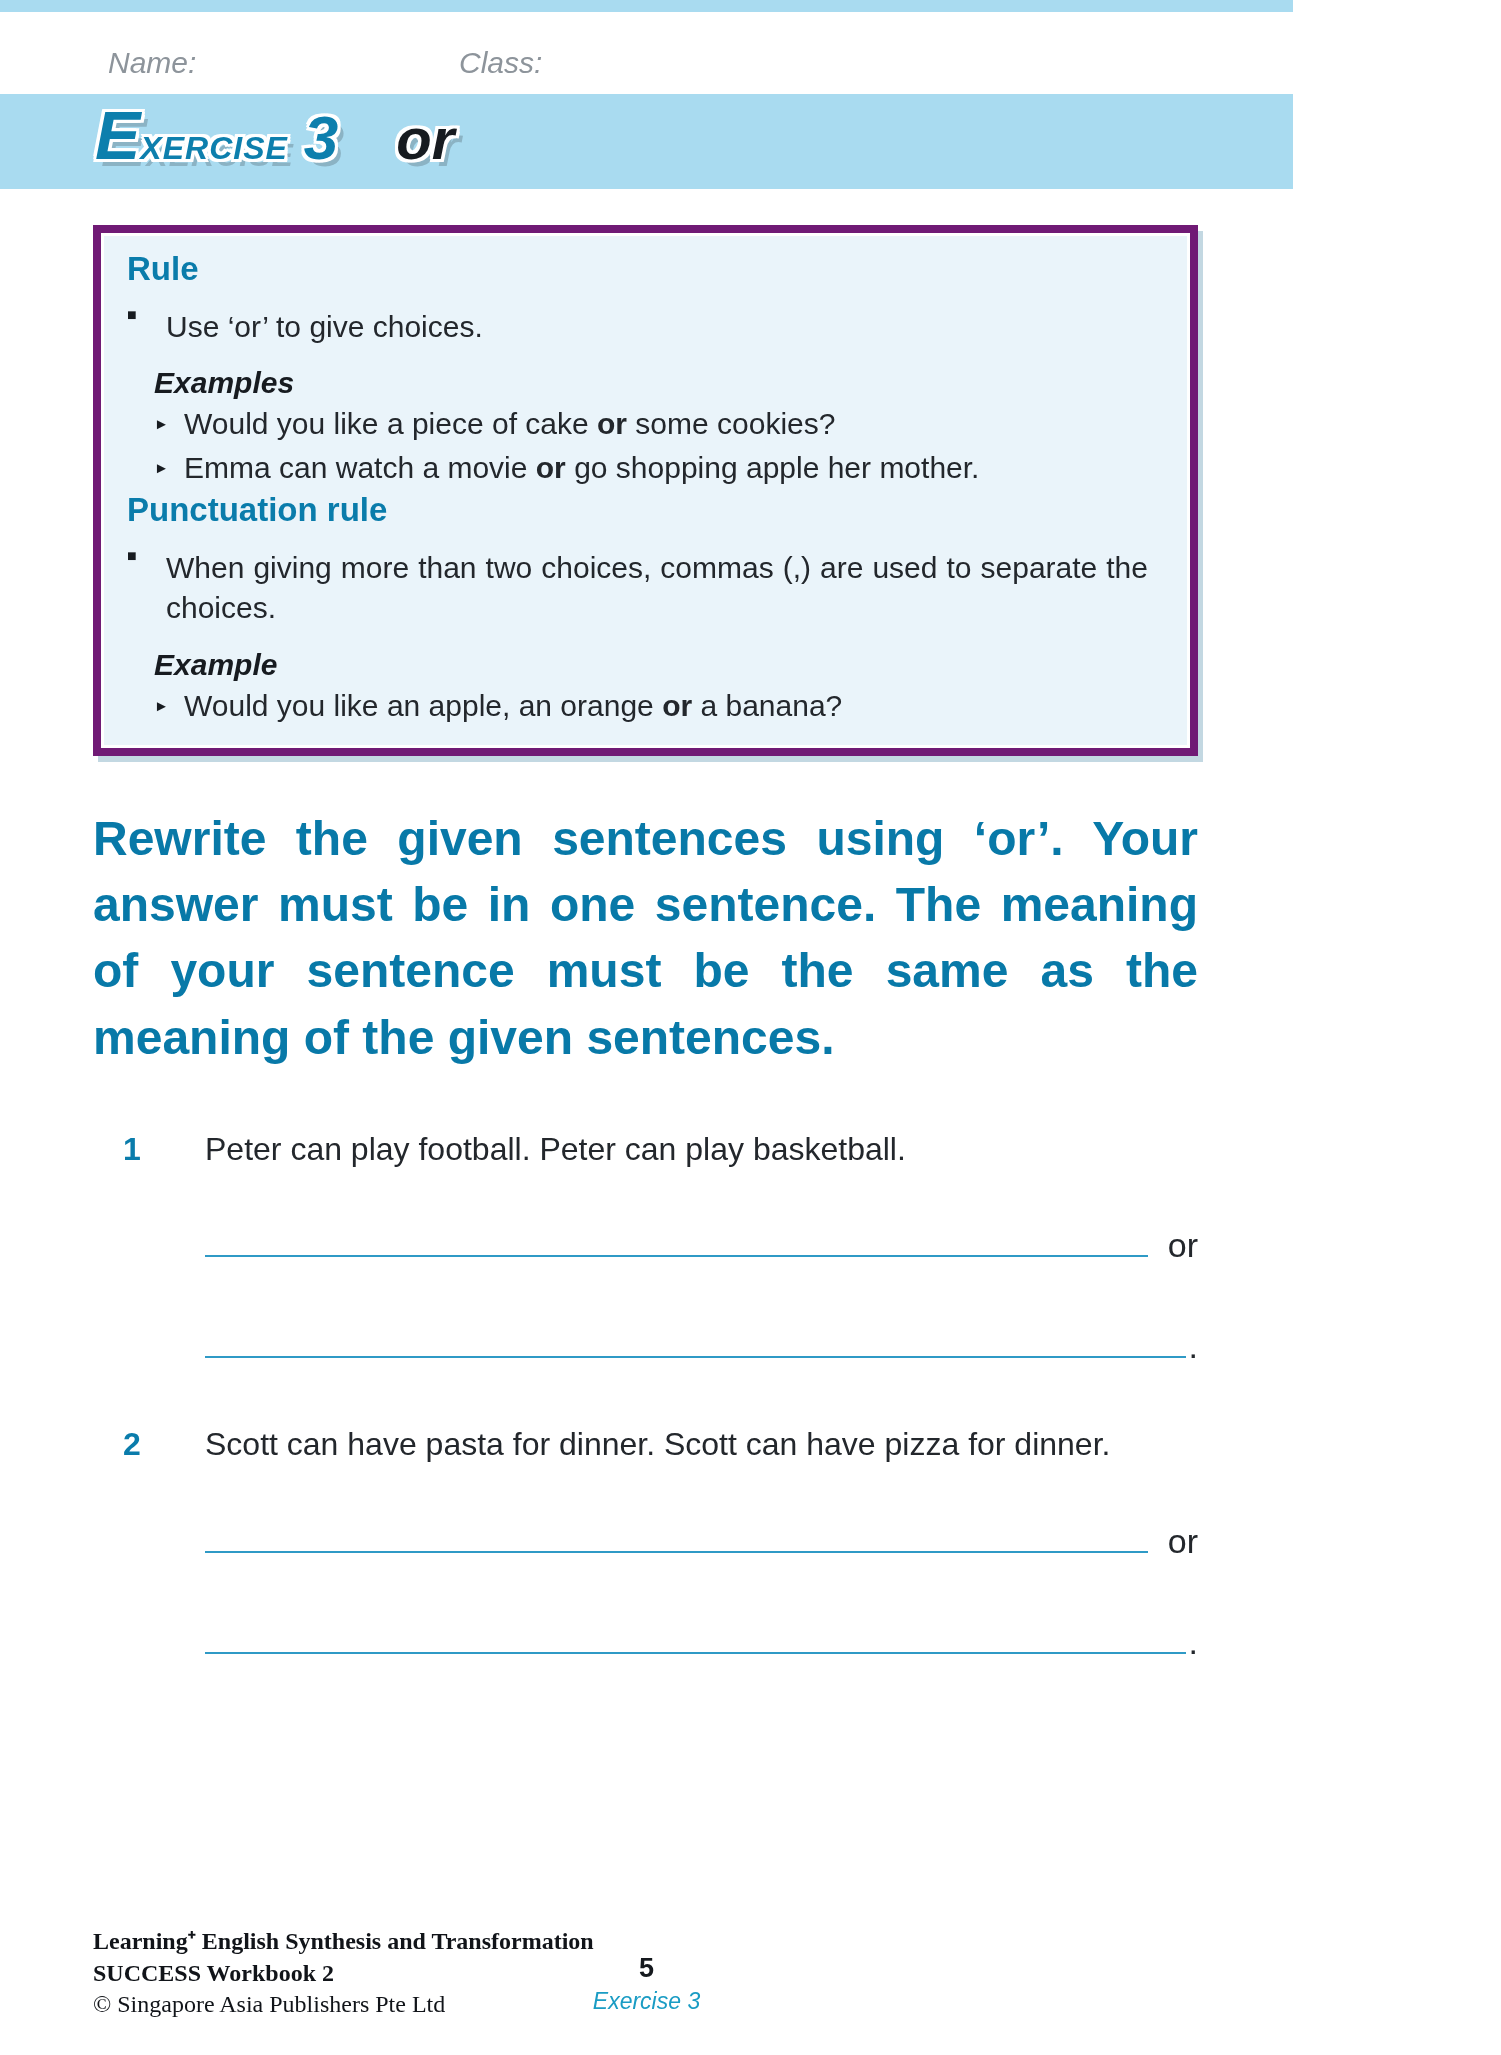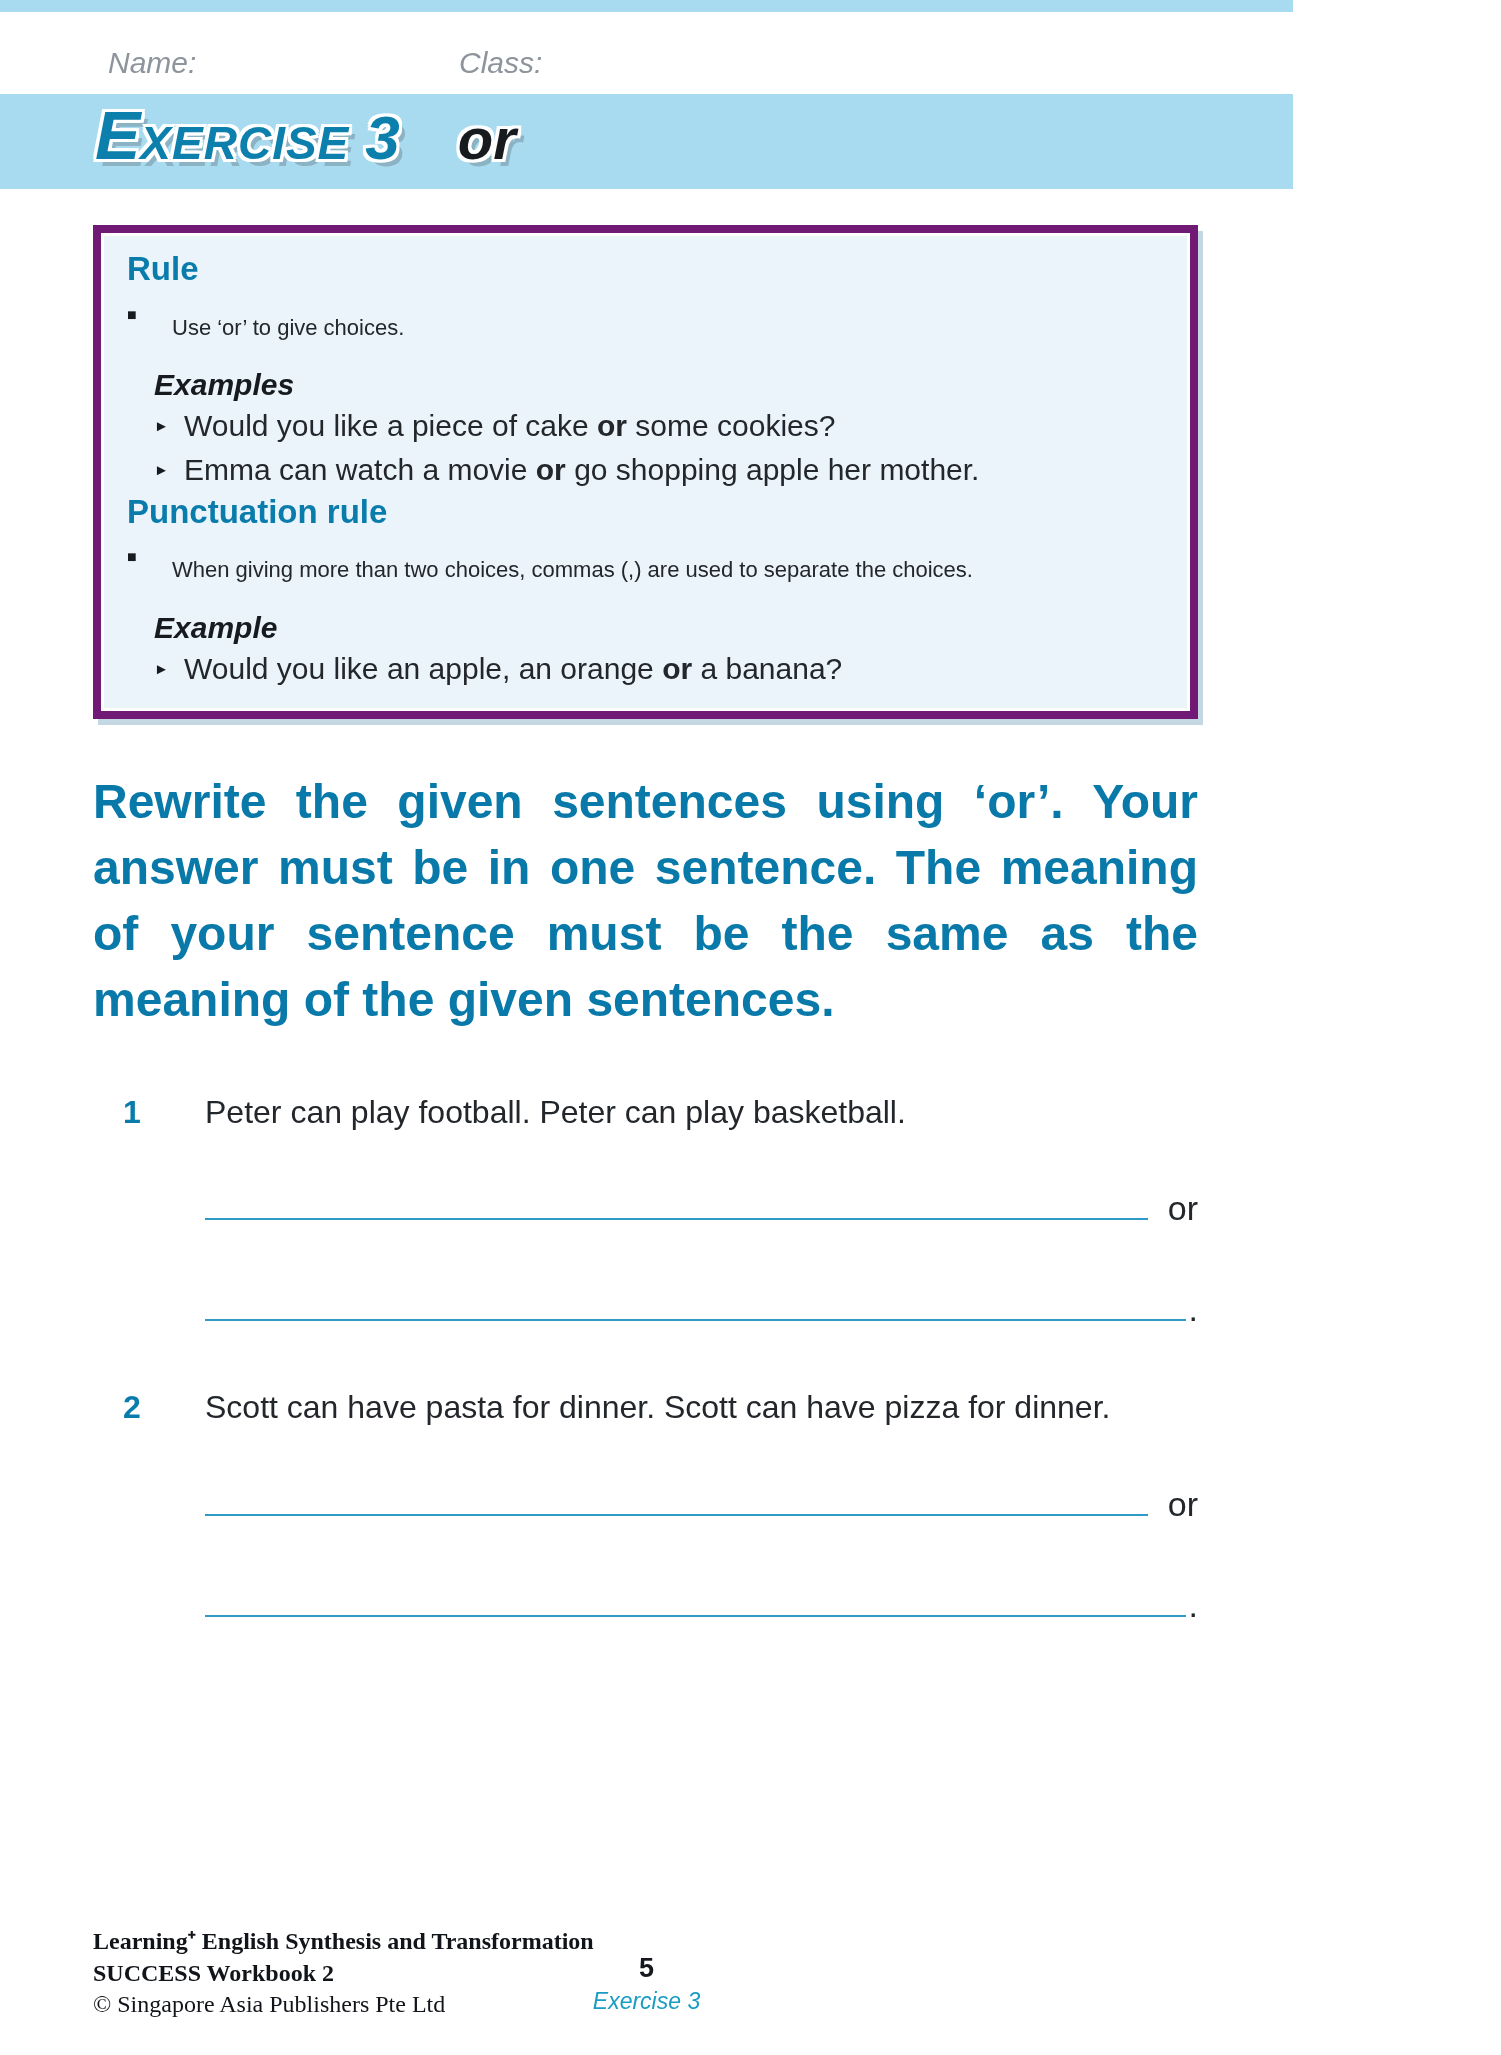--- a/index.html
+++ b/index.html
@@ -30,21 +30,21 @@
   .title-band { position: relative; width: 100%; height: 95px; background: #a9dbf0; }
   .title {
     position: absolute; left: 95px; top: 2px; margin: 0;
     font-style: italic; font-weight: bold; white-space: nowrap;
     text-shadow:
       -3px -3px 0 #fff, 3px -3px 0 #fff, -3px 3px 0 #fff, 3px 3px 0 #fff,
       -3px 0 0 #fff, 3px 0 0 #fff, 0 -3px 0 #fff, 0 3px 0 #fff,
       6px 7px 0 rgba(70, 85, 95, 0.30);
   }
   .t-initial { font-size: 68px; color: #0d7fad; }
-  .t-rest    { font-size: 46px; color: #0d7fad; letter-spacing: 1px; }
+  .t-rest    { font-size: 32px; color: #0d7fad; letter-spacing: 1px; }
   .t-num     { font-size: 62px; color: #0d7fad; margin-left: 16px; }
   .t-word    { font-size: 58px; color: #171b20; margin-left: 58px; }
 
   .content { padding: 0 95px 0 93px; }
 
   
   .rule-box {
     margin-top: 36px;
     background: #eaf4fa;
     border: 8px solid #701a75;
@@ -56,22 +56,22 @@
     font-size: 33px; font-weight: bold; color: #0a7cab;
     line-height: 1.2;
   }
   .box-heading.punct { }
   .bullet-row { display: flex; margin: 0 0 4px 0; }
   .sq-bullet {
     flex-shrink: 0; width: 27px;
     font-size: 16px; line-height: 40px; color: #171b20;
   }
   .bullet-text {
-    flex: 1; margin: 18px;
-    font-size: 22px; line-height: 1.33; text-align: justify;
+    flex: 1; margin: 12px;
+    font-size: 30px; line-height: 1.33; text-align: justify;
   }
   .examples-label {
     margin: 8px 0 2px 27px;
     font-size: 30px; font-weight: bold; font-style: italic; color: #171b20;
   }
   .arrow-row { display: flex; margin: 4px 0 2px 27px; }
   .arrow-bullet {
     flex-shrink: 0; width: 30px;
     font-size: 15px; line-height: 40px; color: #171b20;
   }

